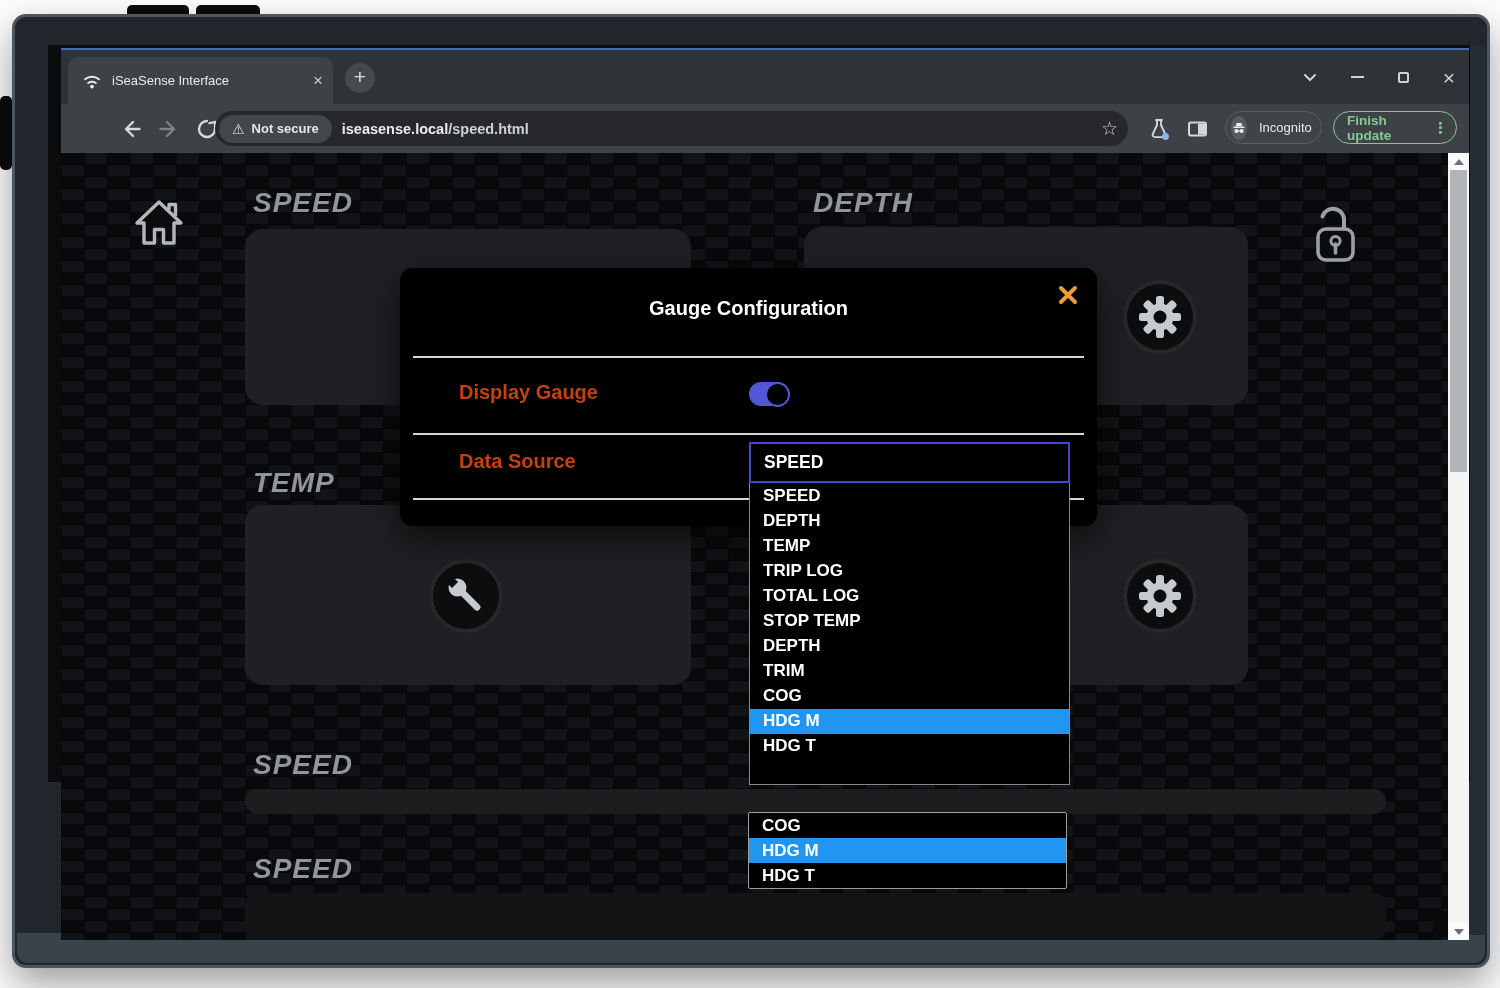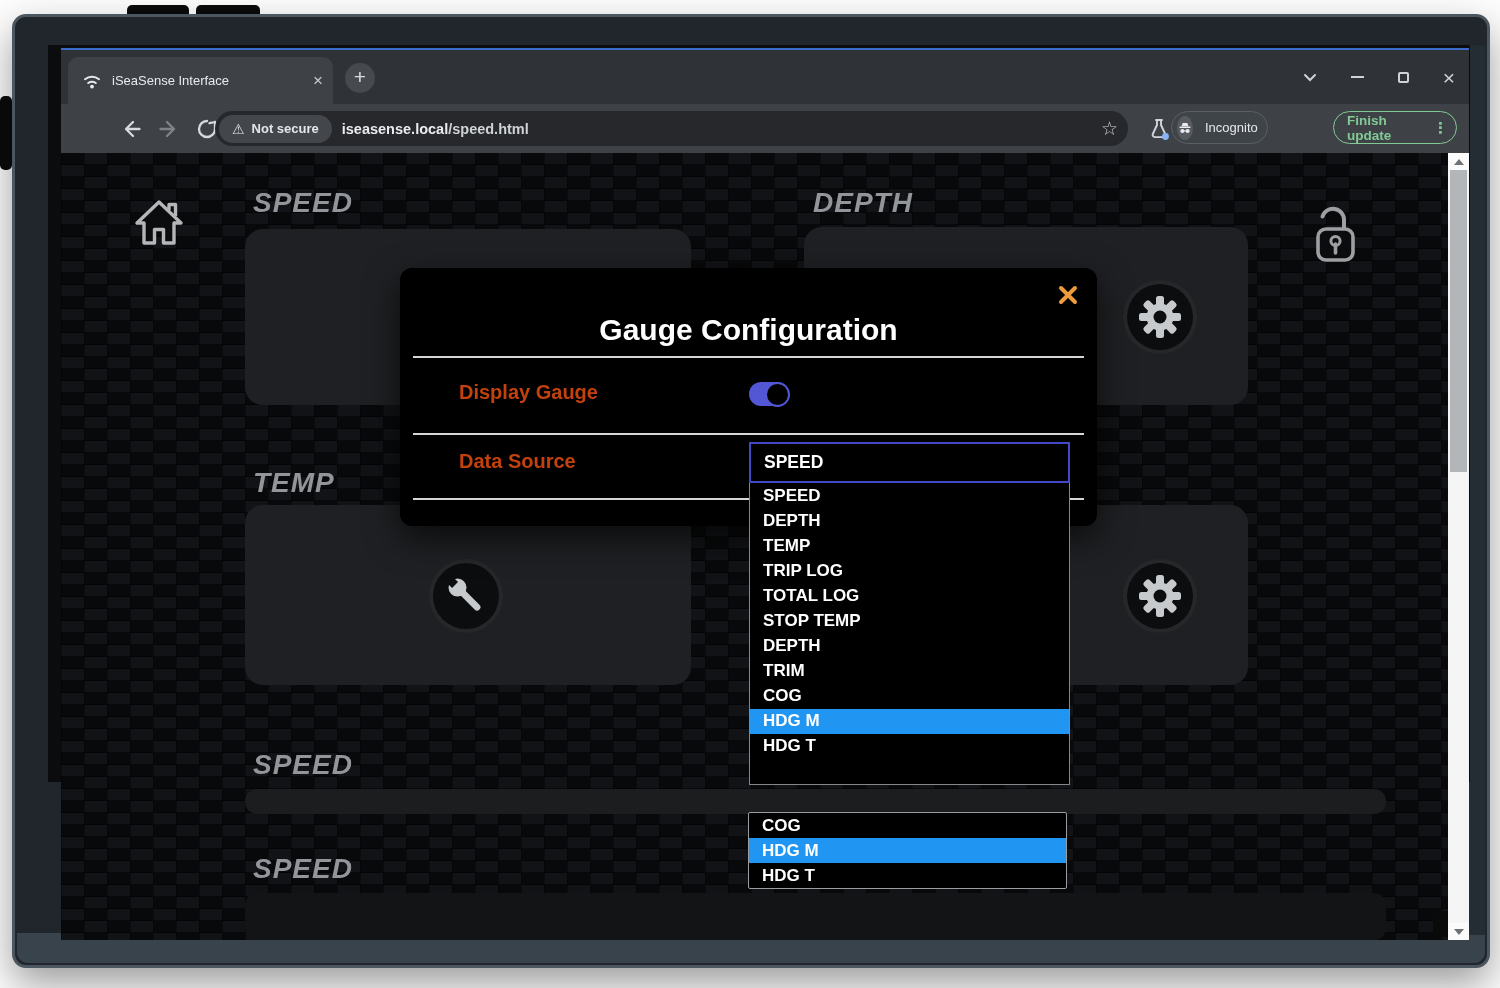--- a/index.html
+++ b/index.html
@@ -41,21 +41,21 @@
   .chip { display:flex; align-items:center; gap:7px; background:#43474b; border-radius:14px;
           height:28px; padding:0 13px; color:#e4e6e9; font-size:13px; font-weight:700; }
   .warn { font-size:14px; color:#e4e6e9; }
   .url { margin-left:10px; font-size:14.5px; }
   .url .host { color:#e9ebee; font-weight:700; }
   .url .path { color:#cfd3d7; font-weight:700; }
   .ob-star { margin-left:auto; color:#cfd3d7; font-size:19px; }
   .sidepanel { width:19px; height:15px; border:2px solid #d2d5d9; border-radius:3px; position:relative; }
   .sidepanel::after { content:""; position:absolute; right:0; top:0; bottom:0; width:7px; background:#d2d5d9; }
   .pill { position:absolute; top:7px; height:33px; border-radius:17px; display:flex; align-items:center; }
-  .incog { left:1110px; width:97px; background:#3f4448; border:1px solid #5a5f64; gap:12px; padding:0 10px 0 5px; }
+  .incog { left:1164px; width:97px; background:#3f4448; border:1px solid #5a5f64; gap:12px; padding:0 10px 0 5px; }
   .incog-txt { color:#e6e8eb; font-size:13px; }
   .incog-ic { width:24px; height:24px; border-radius:50%; background:#575b60; display:flex; align-items:center; justify-content:center; }
   .update { left:1272px; width:124px; border:1px solid var(--update-green,#81c995); gap:6px; padding:0 8px 0 13px; }
   .update-txt { color:var(--update-green,#81c995); font-size:13.5px; font-weight:600; }
   .update-dots { color:var(--update-green,#81c995); font-size:15px; font-weight:700; letter-spacing:0; }
 
   
   .viewport { position:absolute; left:0; top:103px; width:1387px; height:787px; overflow:hidden;
       background-color:#070708;
       background-image:
@@ -68,21 +68,21 @@
   .panel { position:absolute; background:#1e2023; border-radius:18px; }
   .panel.thin { border-radius:12px; background:#1b1d1f; }
   .panel.faint { border-radius:12px; background:#131415; }
   .cfg-btn { position:absolute; width:66px; height:66px; border-radius:50%; background:#0c0d0f;
              display:flex; align-items:center; justify-content:center; box-shadow:0 0 0 4px rgba(255,255,255,.03); }
 
   
   .modal { position:absolute; left:339px; top:115px; width:697px; height:258px; background:#000;
            border-radius:12px; box-shadow:0 12px 34px rgba(0,0,0,.65); z-index:50; }
   .modal-title { position:absolute; left:0; right:0; top:29px; text-align:center;
-                 color:#fff; font-size:30px; font-weight:700;margin-top:16px; }
+                 color:#fff; font-size:20px; font-weight:700; }
   .modal-close { position:absolute; right:18px; top:16px; width:22px; height:22px; }
   .divider { position:absolute; left:13px; right:13px; height:2px; background:#d6d6d6; }
   .row-label { position:absolute; left:59px; color:#c2410c; font-size:20px; font-weight:700; }
   .toggle { position:absolute; left:349px; top:114px; width:40px; height:24px; border-radius:12px;
             background:var(--toggle-indigo,#5357d6); }
   .toggle .knob { position:absolute; right:-1px; top:-0.5px; width:25px; height:25px; border-radius:50%;
                   background:#000; border:2px solid var(--toggle-indigo,#5357d6); }
   .select { position:absolute; left:349px; top:174px; width:321px; height:41px; background:#000;
             border:2px solid var(--select-border,#4348c9); display:flex; align-items:center;
             padding-left:13px; color:#fff; font-size:17.5px; font-weight:600; }

